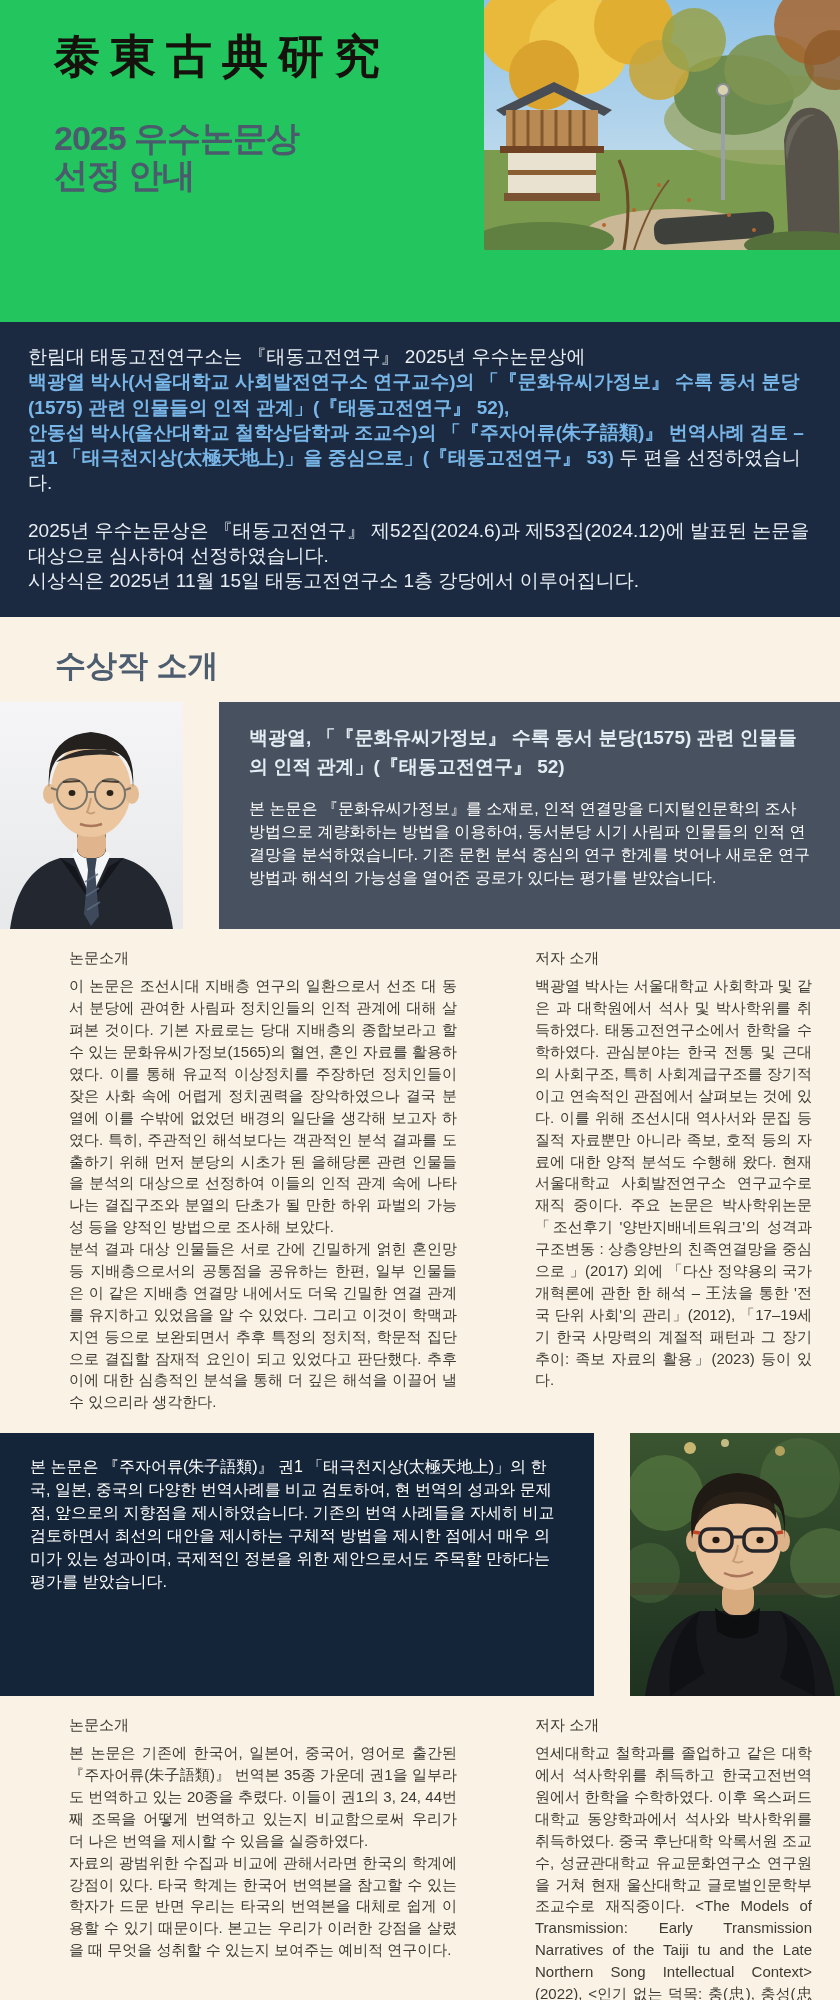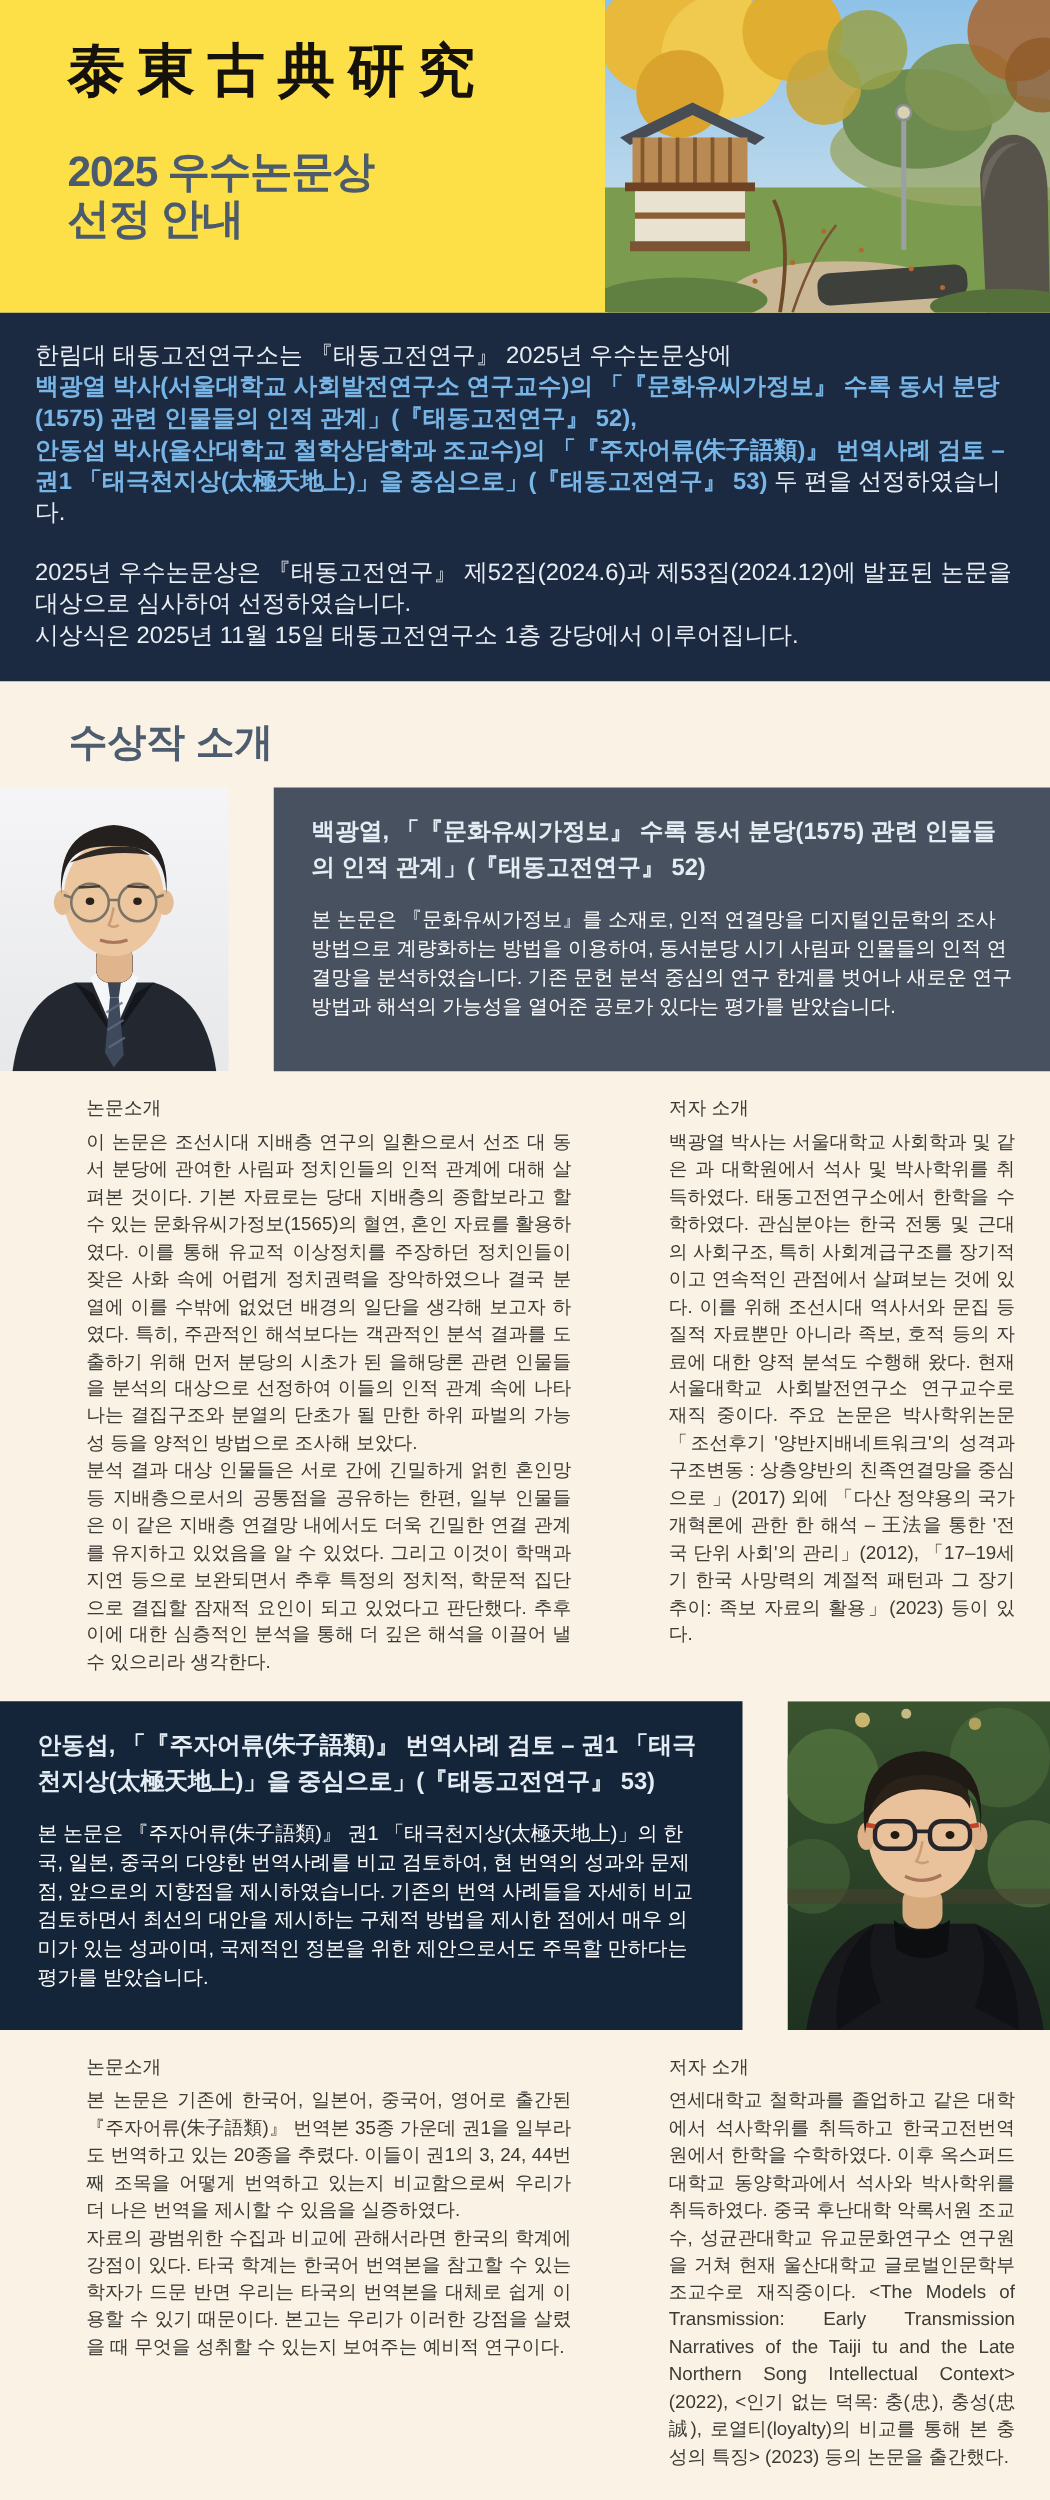--- a/index.html
+++ b/index.html
@@ -3,21 +3,21 @@
 <meta charset="utf-8">
 <style>
   html,body{margin:0;padding:0;}
   body{
     width:840px;height:2000px;overflow:hidden;
     background:#faf3e5;
     font-family:"Liberation Sans","DejaVu Sans",sans-serif;
     color:#3c3a34;
   }
   
-  .header{position:relative;height:250px;background:#fde047;}
+  .header{position:relative;height:322px;background:#22c55e;}
   .brand{
     position:absolute;left:54px;top:26px;
     font-family:"Liberation Serif","DejaVu Serif",serif;
     font-weight:900;font-size:46px;letter-spacing:10px;color:#15120d;white-space:nowrap;
   }
   .page-title{
     position:absolute;left:54px;top:104px;
     font-size:34px;font-weight:700;color:#4b5b6d;line-height:1.09;letter-spacing:-1px;margin-top:16px;
   }
   .header-photo{position:absolute;top:0;right:0;width:356px;height:250px;display:block;}
@@ -195,21 +195,20 @@
     <p class="body">분석 결과 대상 인물들은 서로 간에 긴밀하게 얽힌 혼인망 등 지배층으로서의 공통점을 공유하는 한편, 일부 인물들은 이 같은 지배층 연결망 내에서도 더욱 긴밀한 연결 관계를 유지하고 있었음을 알 수 있었다. 그리고 이것이 학맥과 지연 등으로 보완되면서 추후 특정의 정치적, 학문적 집단으로 결집할 잠재적 요인이 되고 있었다고 판단했다. 추후 이에 대한 심층적인 분석을 통해 더 깊은 해석을 이끌어 낼 수 있으리라 생각한다.</p>
   </div>
   <div class="col-right">
     <p class="col-label">저자 소개</p>
     <p class="body">백광열 박사는 서울대학교 사회학과 및 같은 과 대학원에서 석사 및 박사학위를 취득하였다. 태동고전연구소에서 한학을 수학하였다. 관심분야는 한국 전통 및 근대의 사회구조, 특히 사회계급구조를 장기적이고 연속적인 관점에서 살펴보는 것에 있다. 이를 위해 조선시대 역사서와 문집 등 질적 자료뿐만 아니라 족보, 호적 등의 자료에 대한 양적 분석도 수행해 왔다. 현재 서울대학교 사회발전연구소 연구교수로 재직 중이다. 주요 논문은 박사학위논문 「조선후기 '양반지배네트워크'의 성격과 구조변동 : 상층양반의 친족연결망을 중심으로 」(2017) 외에 「다산 정약용의 국가개혁론에 관한 한 해석 – 王法을 통한 '전국 단위 사회'의 관리」(2012), 「17–19세기 한국 사망력의 계절적 패턴과 그 장기 추이: 족보 자료의 활용」(2023) 등이 있다.</p>
   </div>
 </div>
 
 <div class="award-row">
   <div class="award-box navy">
-    <p class="title">안동섭, 「『주자어류(朱子語類)』 번역사례 검토 – 권1 「태극천지상(太極天地上)」을 중심으로」(『태동고전연구』 53)</p>
     <p class="summary">본 논문은 『주자어류(朱子語類)』 권1 「태극천지상(太極天地上)」의 한국, 일본, 중국의 다양한 번역사례를 비교 검토하여, 현 번역의 성과와 문제점, 앞으로의 지향점을 제시하였습니다. 기존의 번역 사례들을 자세히 비교 검토하면서 최선의 대안을 제시하는 구체적 방법을 제시한 점에서 매우 의미가 있는 성과이며, 국제적인 정본을 위한 제안으로서도 주목할 만하다는 평가를 받았습니다.</p>
   </div>
 
   <svg class="photo2" viewBox="0 0 210 263" preserveAspectRatio="none">
     <defs>
       <linearGradient id="pbg2" x1="0" y1="0" x2="0" y2="1">
         <stop offset="0" stop-color="#3a5430"></stop>
           <stop offset="1" stop-color="#1e3220"></stop>
       </linearGradient>
     </defs>

